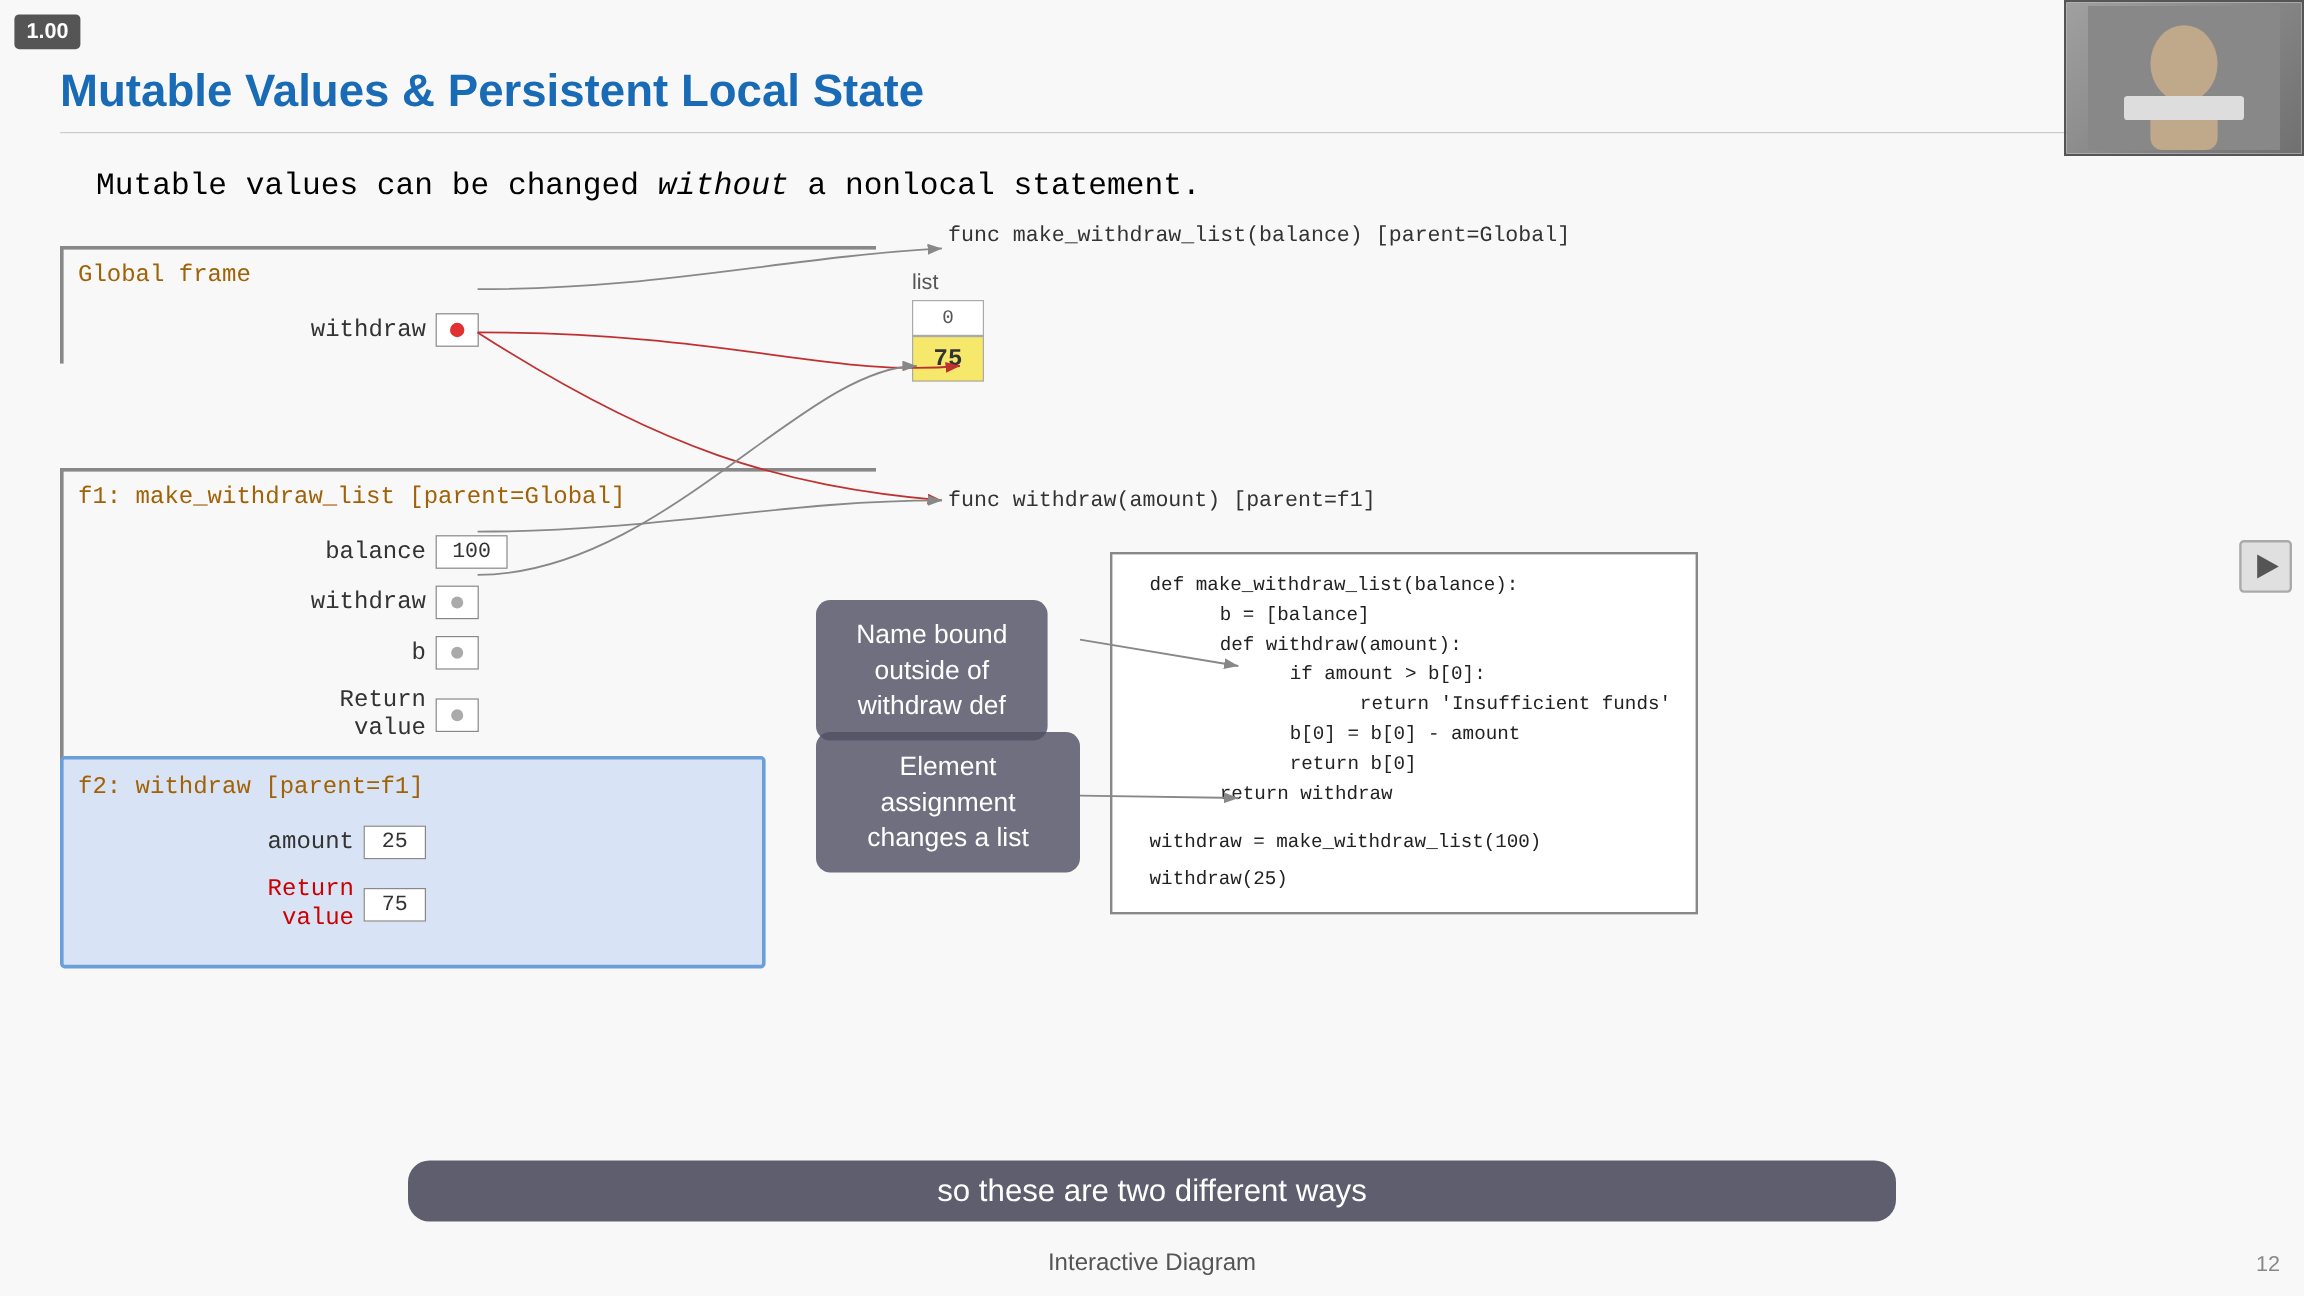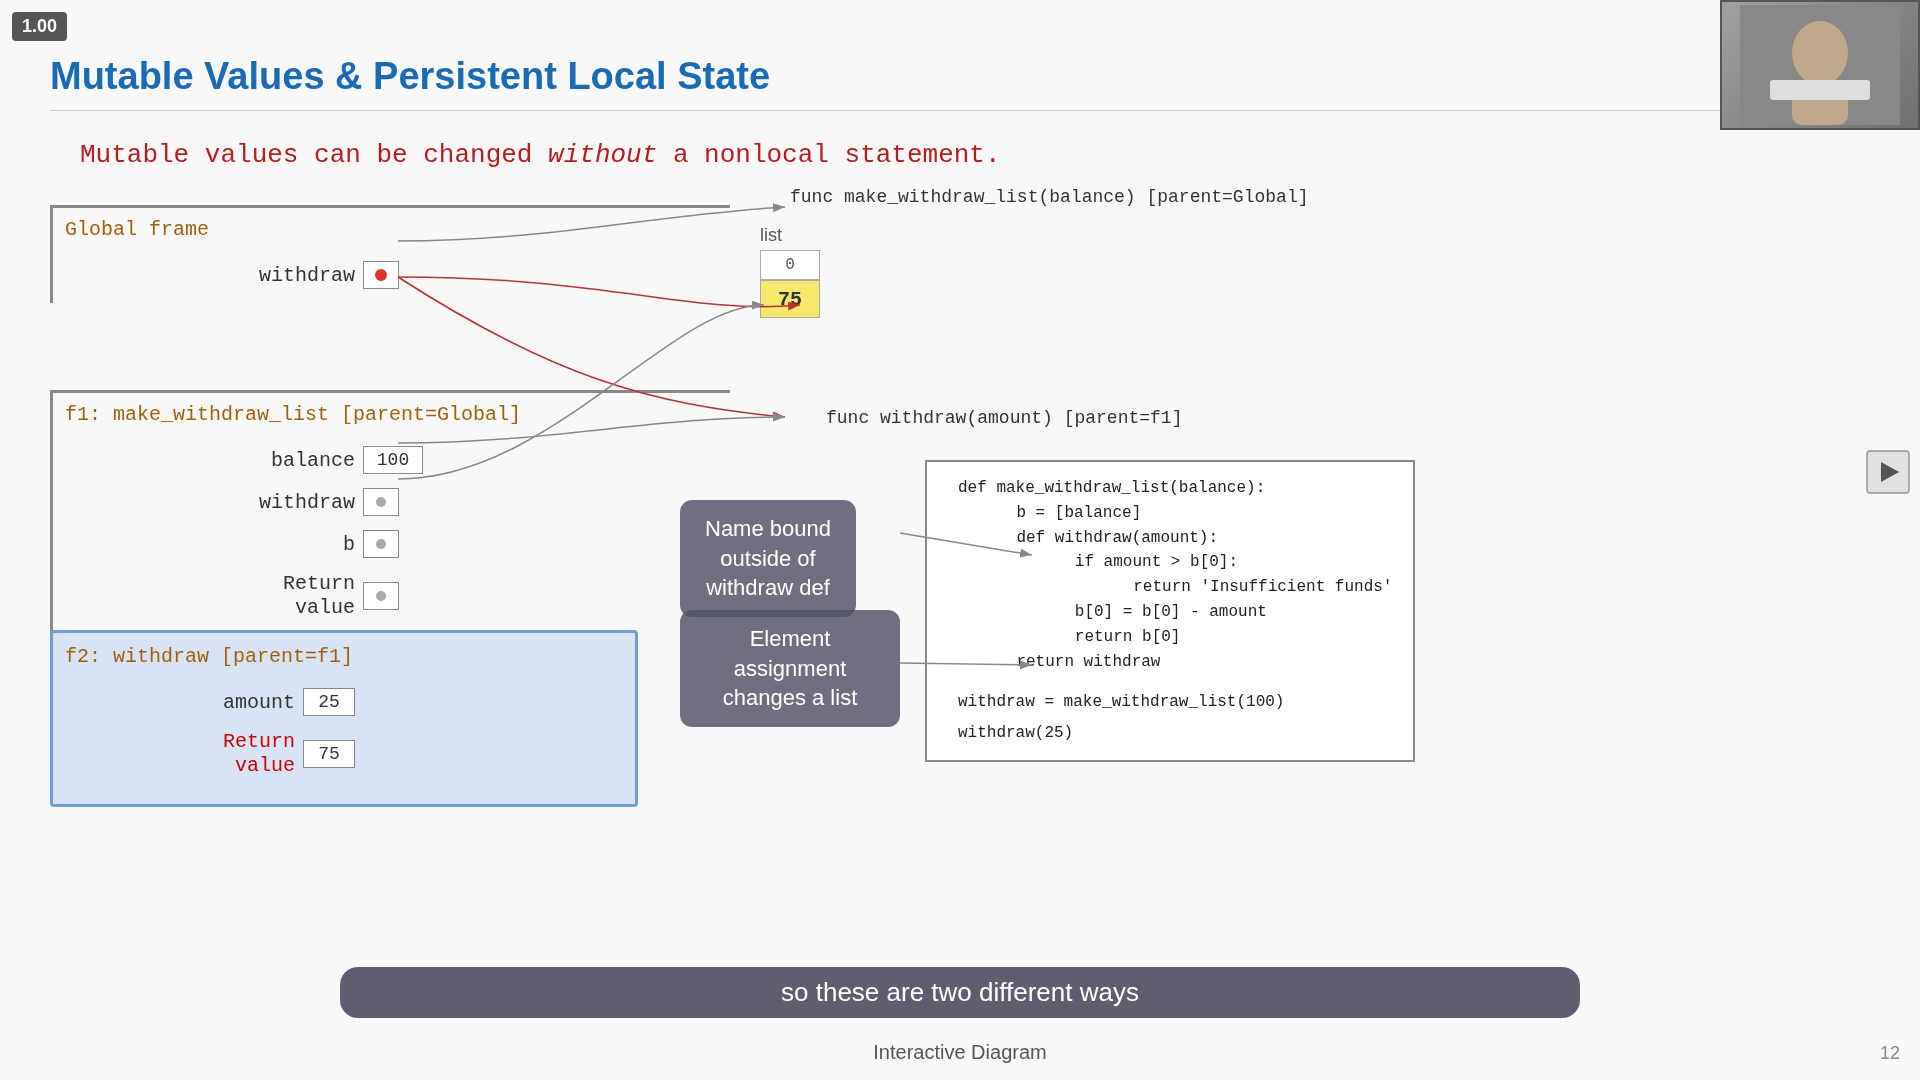--- a/index.html
+++ b/index.html
@@ -45,21 +45,21 @@
       background: #ccc;
     }
 
     
     .subtitle {
       position: absolute;
       top: 140px;
       left: 80px;
       font-size: 26px;
       font-family: 'Courier New', monospace;
-      color: #b91c1c;
+      color: #000000;
     }
     .subtitle em {
       font-style: italic;
     }
 
     
     .diagram-area {
       position: absolute;
       top: 195px;
       left: 50px;
@@ -215,21 +215,21 @@
     .code-line.indent2 { padding-left: 40px; }
     .code-line.indent3 { padding-left: 60px; }
     .code-sep { height: 10px; }
     .code-line-bottom { white-space: pre; margin-top: 6px; }
 
     
     .bubble-name-bound {
       position: absolute;
       top: 305px;
       left: 630px;
-      width: 176px;
+      width: 193px;
       background: rgba(80,80,100,0.82);
       color: #fff;
       border-radius: 12px;
       padding: 14px 16px;
       font-size: 22px;
       text-align: center;
       line-height: 1.35;
     }
     .bubble-element-assign {
       position: absolute;
@@ -424,21 +424,21 @@
 
       <div class="frame-row">
         <div class="frame-name" style="line-height:1.2;">Return<br>value</div>
         <div class="frame-cell">
           <div class="dot-gray"></div>
         </div>
       </div>
     </div>
   </div>
 
-  <div class="func-label" style="top: 213px; left: 776px;">func withdraw(amount) [parent=f1]</div>
+  <div class="func-label" style="top: 213px; left: 740px;">func withdraw(amount) [parent=f1]</div>
 
   <div class="f2-frame">
     <div class="frame-label">f2: withdraw [parent=f1]</div>
     <div class="frame-rows">
 
       <div class="frame-row" style="margin-top:10px;">
         <div class="frame-name" style="width:200px;text-align:right;">amount</div>
         <div class="amount-cell">25</div>
       </div>
 

